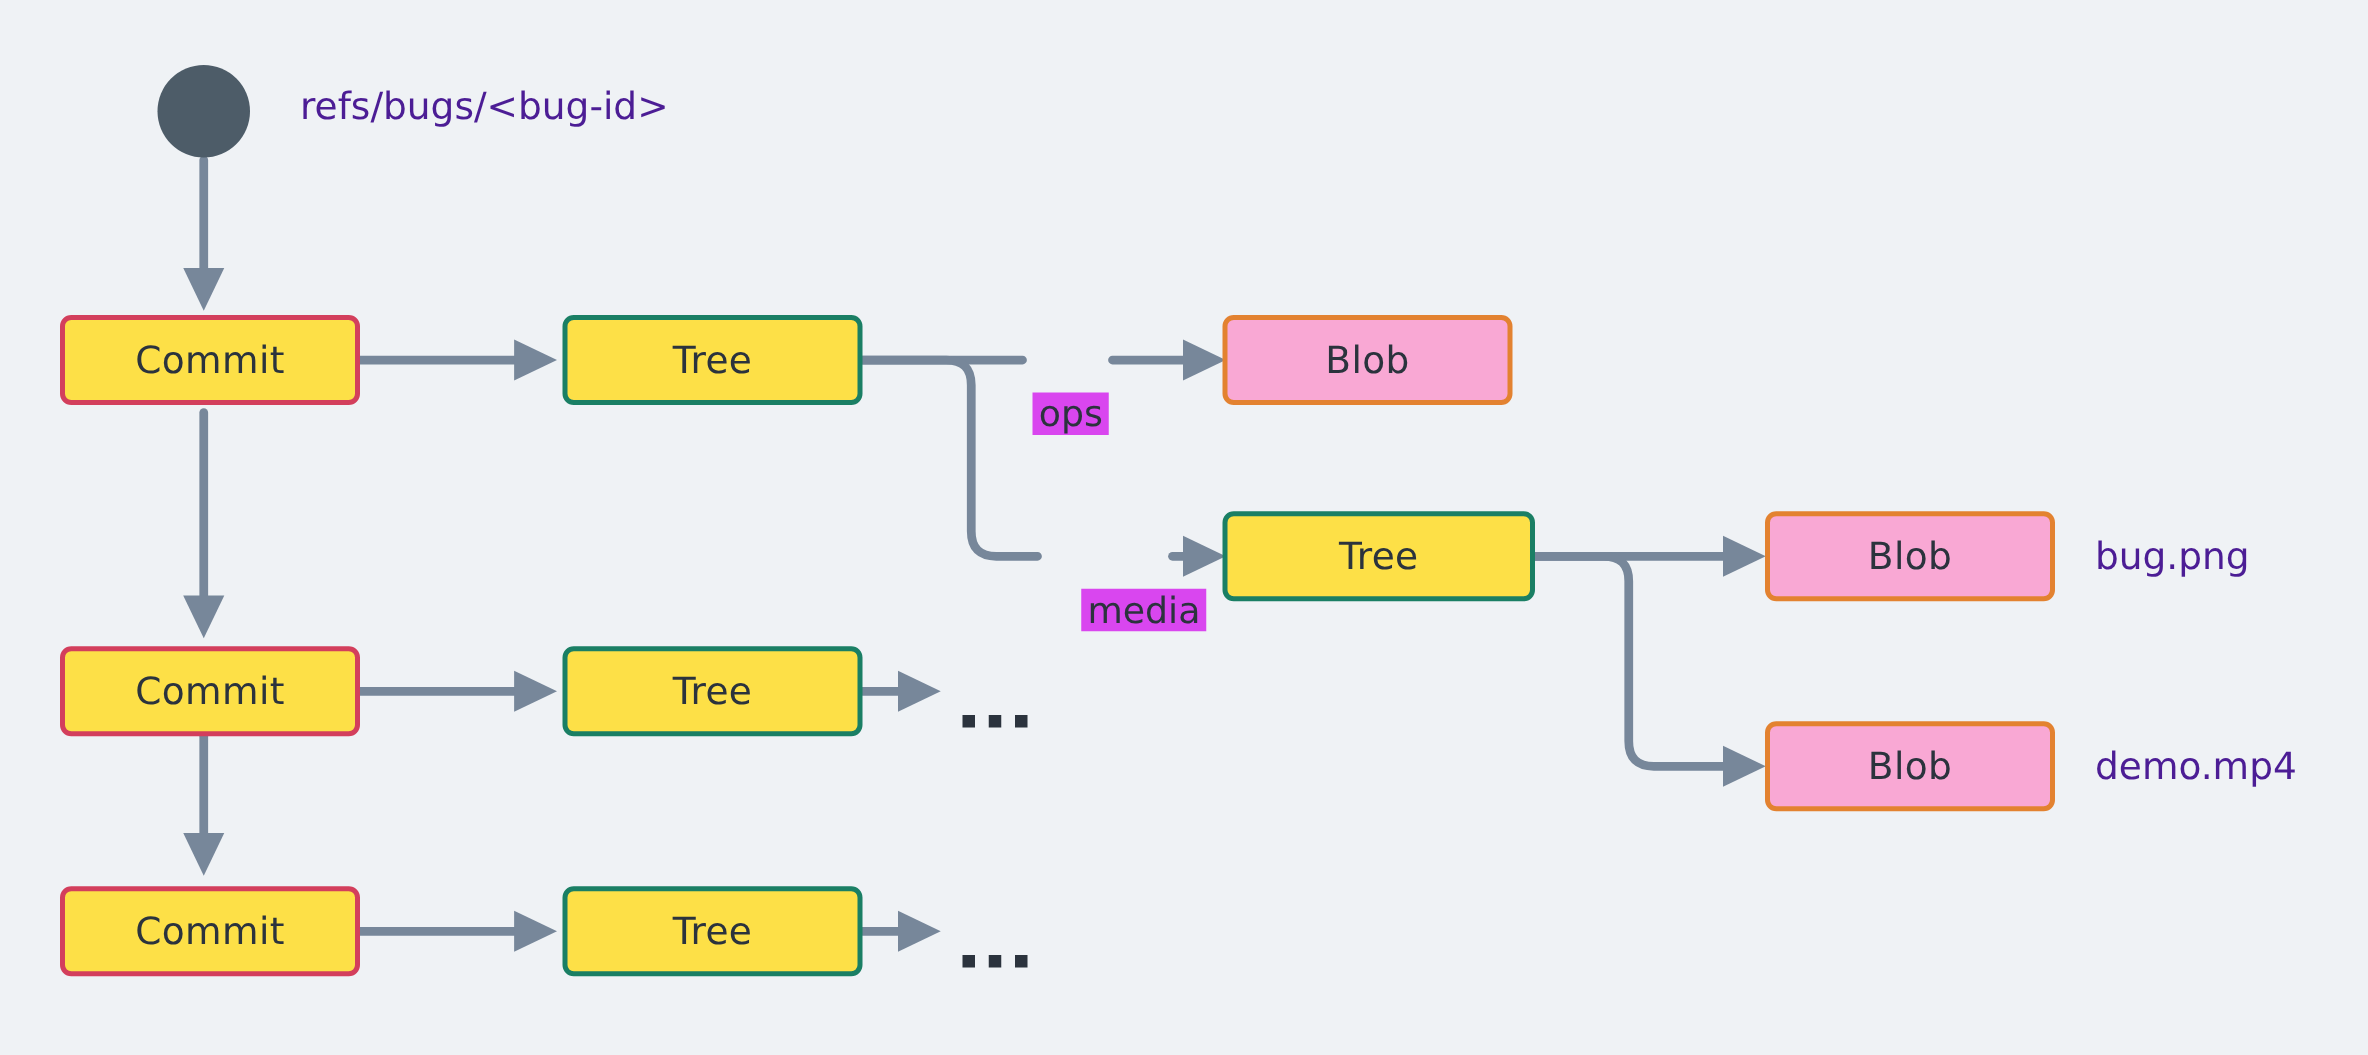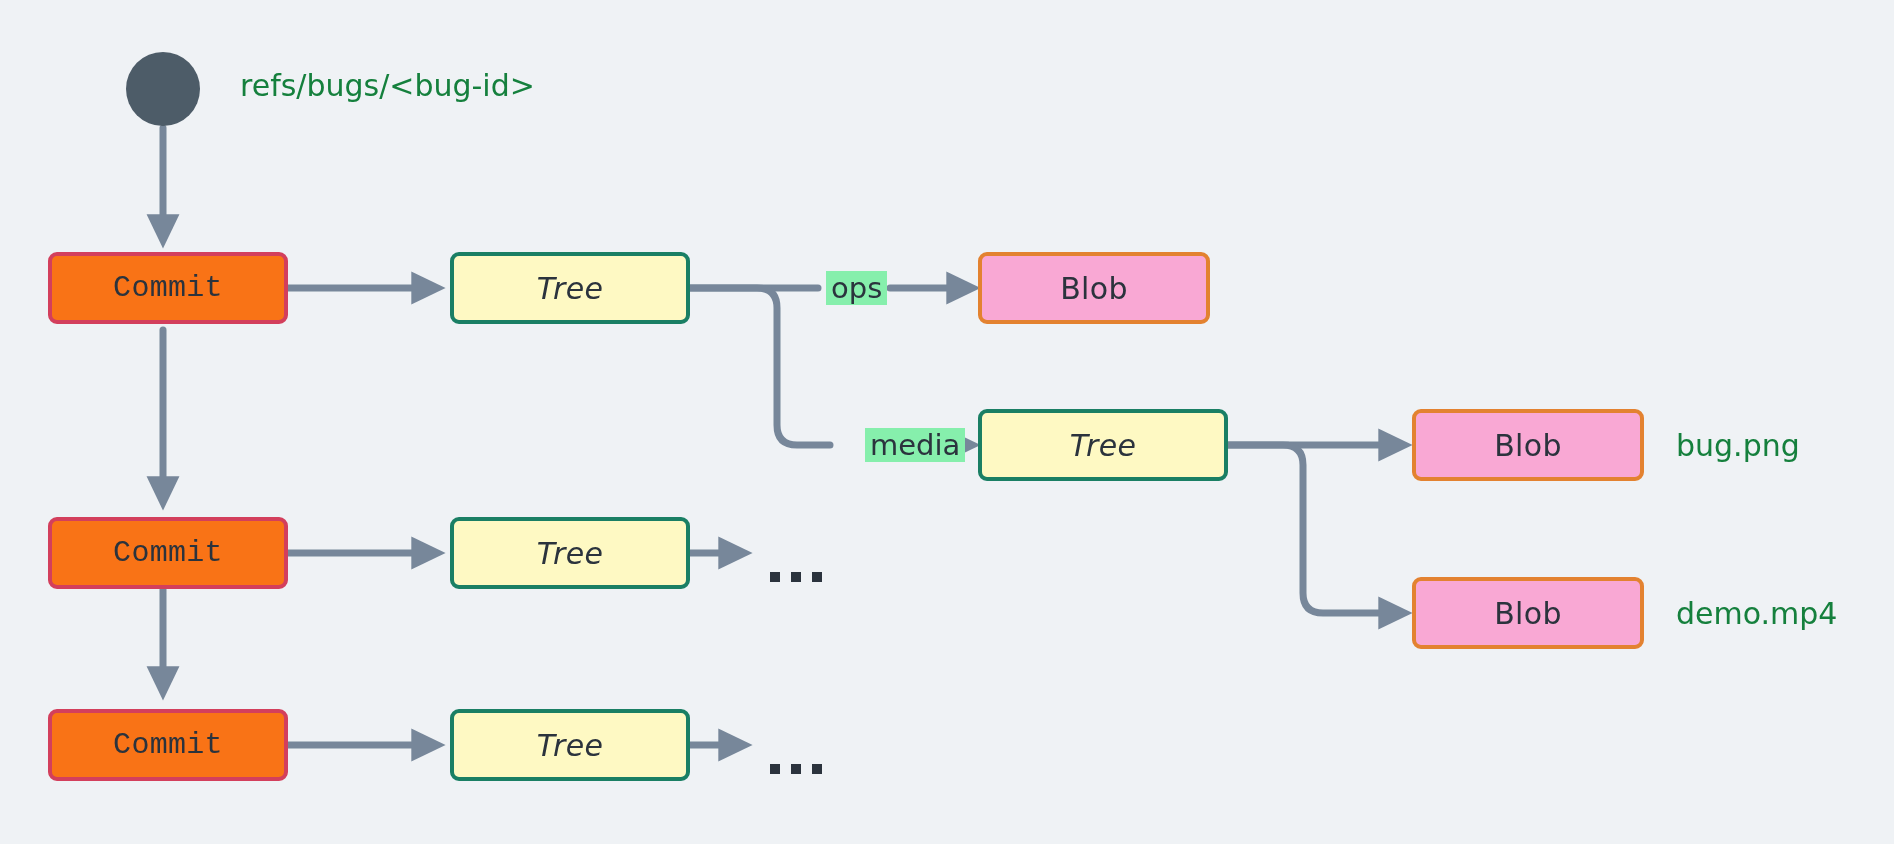--- a/index.html
+++ b/index.html
@@ -32,56 +32,55 @@
     justify-content: center;
     border-radius: 9px;
     border-width: 4px;
     border-style: solid;
     font-size: 30px;
     letter-spacing: 0.3px;
     color: #2b333d;
     z-index: 3;
   }
   .node-commit {
-    background: #f97316;
+    background: #fde047;
     border-color: #d33f5c;
-    font-family: Liberation Mono, monospace;
   }
   .node-tree {
-    background: #fef9c3;
+    background: #fde047;
     border-color: #1a7f64;
-    font-style: italic;
   }
   .node-blob {
     background: #f9a8d4;
     border-color: #e38230;
   }
   .ref-dot {
     position: absolute;
     width: 74px;
     height: 74px;
     border-radius: 50%;
     background: #4d5c68;
     z-index: 3;
   }
   .plain-label {
     position: absolute;
     font-size: 30px;
-    color: #15803d;
+    color: #4c1d95;
     white-space: nowrap;
     z-index: 4;
   }
   .edge-label {
     position: absolute;
     font-size: 29px;
     color: #2b333d;
-    background: #86efac;
+    background: #d946ef;
     padding: 0 5px;
     white-space: nowrap;
     z-index: 4;
+    margin-top: 43px;
   }
   .ellipsis {
     position: absolute;
     display: flex;
     gap: 11px;
     z-index: 4;
   }
   .ellipsis i {
     display: block;
     width: 10px;

